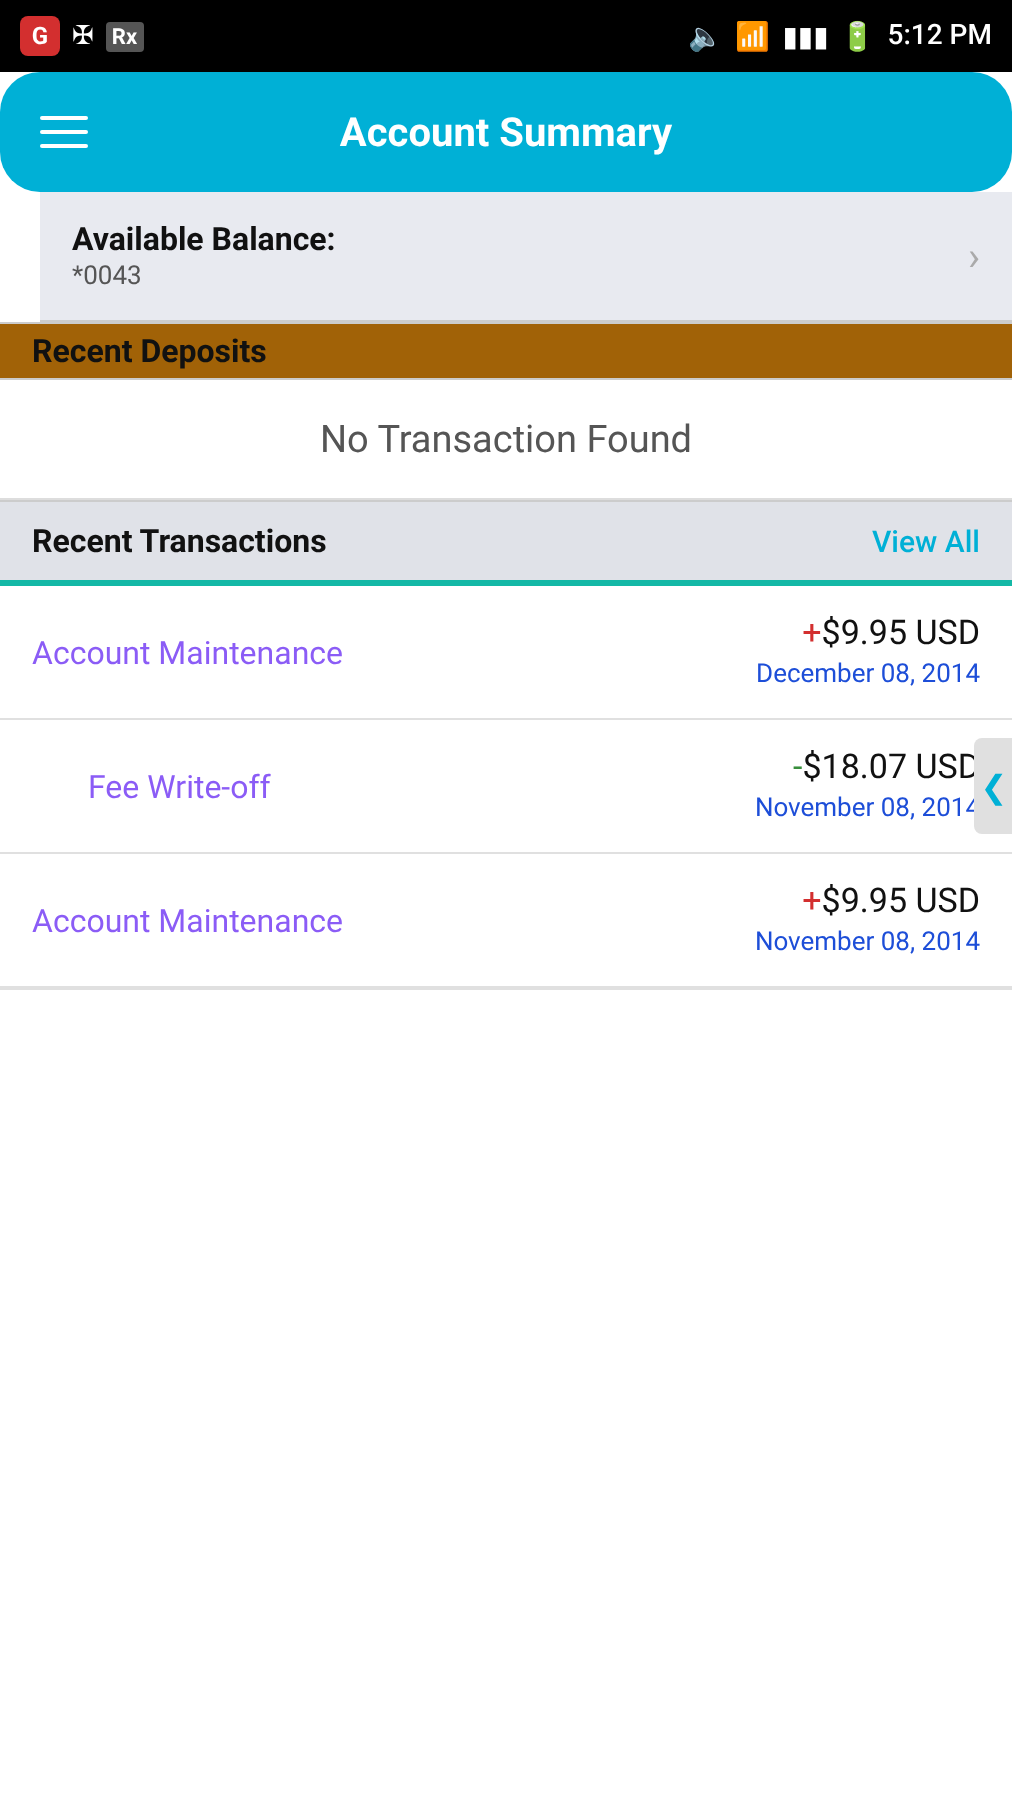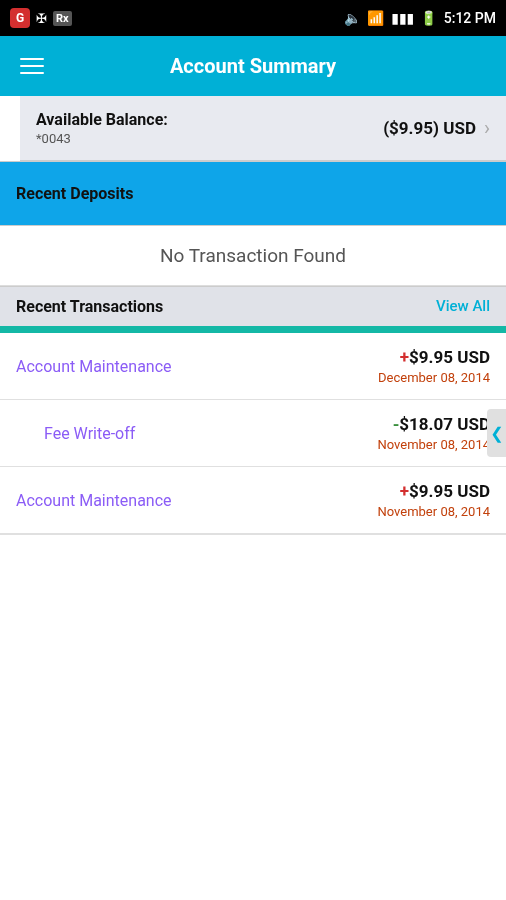--- a/index.html
+++ b/index.html
@@ -53,20 +53,21 @@
 
     
     .app-header {
       width: 100%;
       height: 60px;
       background: #00b0d6;
       display: flex;
       align-items: center;
       padding: 15px 16px;
       position: relative;
+      border-radius: 20px;
     }
     .hamburger-btn {
       display: flex;
       flex-direction: column;
       gap: 5px;
       cursor: pointer;
       padding: 4px;
     }
     .hamburger-btn span {
       display: block;
@@ -115,22 +116,22 @@
       font-weight: bold;
       color: #111;
     }
     .chevron-right {
       color: #aaa;
       font-size: 20px;
     }
 
     
     .section-header {
-      background: #0ea5e9;
-      padding: 22px 16px;
+      background: #a16207;
+      padding: 4px 16px;
       font-size: 16px;
       font-weight: bold;
       color: #111;
       border-bottom: 1px solid #ccc;
       border-top: 1px solid #ccc;
     }
 
     
     .no-transaction {
       background: white;
@@ -139,23 +140,23 @@
       color: #555;
       font-size: 19px;
       border-bottom: 1px solid #ddd;
     }
 
     
     .transactions-header {
       background: #e0e2e8;
       padding: 10px 16px;
       display: flex;
-      align-items: flex-start;
+      align-items: flex-end;
       justify-content: space-between;
-      border-bottom: 7px solid #14b8a6;
+      border-bottom: 3px solid #14b8a6;
       border-top: 1px solid #ccc;
     }
     .transactions-title {
       font-size: 16px;
       font-weight: bold;
       color: #111;
     }
     .view-all-link {
       font-size: 15px;
       color: #00b0d6;
@@ -175,32 +176,32 @@
     }
     .transaction-name {
       font-size: 16px;
       color: #8b5cf6;
     }
     .transaction-right {
       text-align: right;
     }
     .transaction-amount {
       font-size: 17px;
-      font-weight: bold;
+      font-weight: normal;
       color: #111;
     }
     .transaction-amount.positive .sign {
       color: #d32f2f;
     }
     .transaction-amount.negative .sign {
       color: #388e3c;
     }
     .transaction-date {
       font-size: 13px;
-      color: #c2410c;
+      color: #1d4ed8;
       margin-top: 3px;
     }
 
     
     .side-handle {
       position: absolute;
       right: -1px;
       top: 50%;
       transform: translateY(-50%);
       width: 20px;
@@ -242,21 +243,20 @@
   </div>
   <div class="header-title">Account Summary</div>
 </div>
 
 <div class="balance-section">
   <div class="balance-left">
     <div class="balance-label">Available Balance:</div>
     <div class="account-number">*0043</div>
   </div>
   <div class="balance-right">
-    <div class="balance-amount">($9.95) USD</div>
     <div class="chevron-right">›</div>
   </div>
 </div>
 
 <div class="section-header">Recent Deposits</div>
 <div class="no-transaction">No Transaction Found</div>
 
 <div class="transactions-header">
   <div class="transactions-title">Recent Transactions</div>
   <div class="view-all-link">View All</div>

